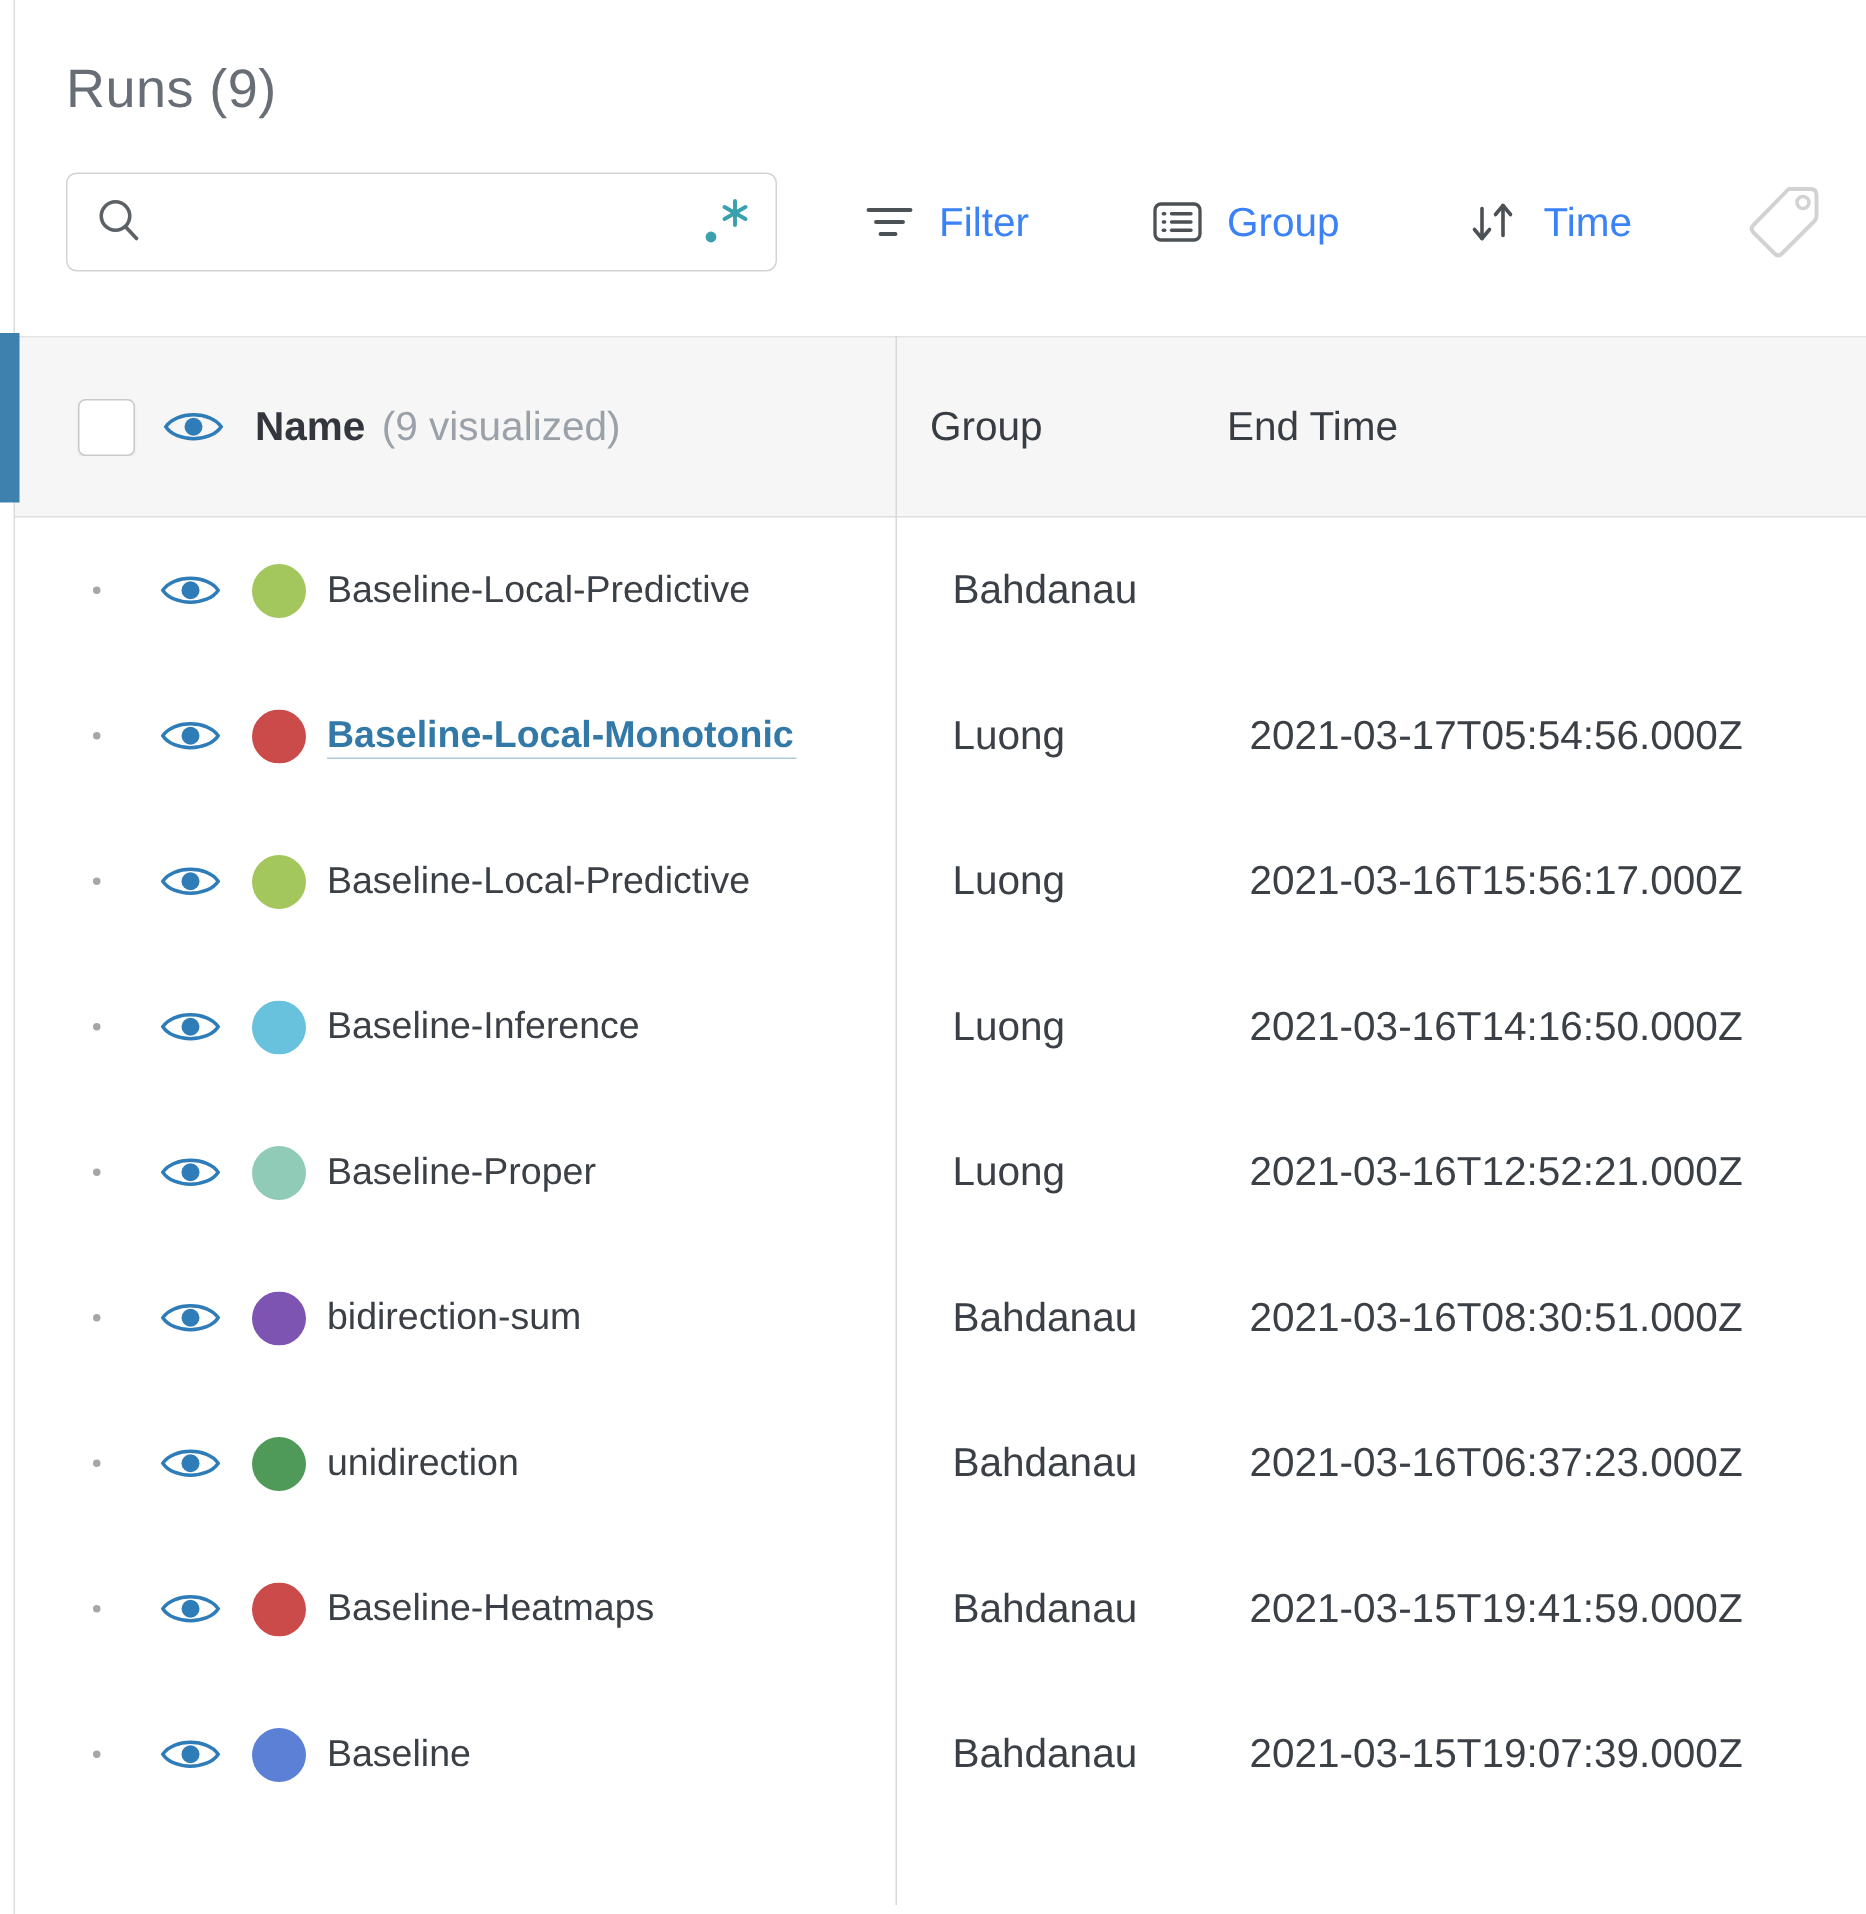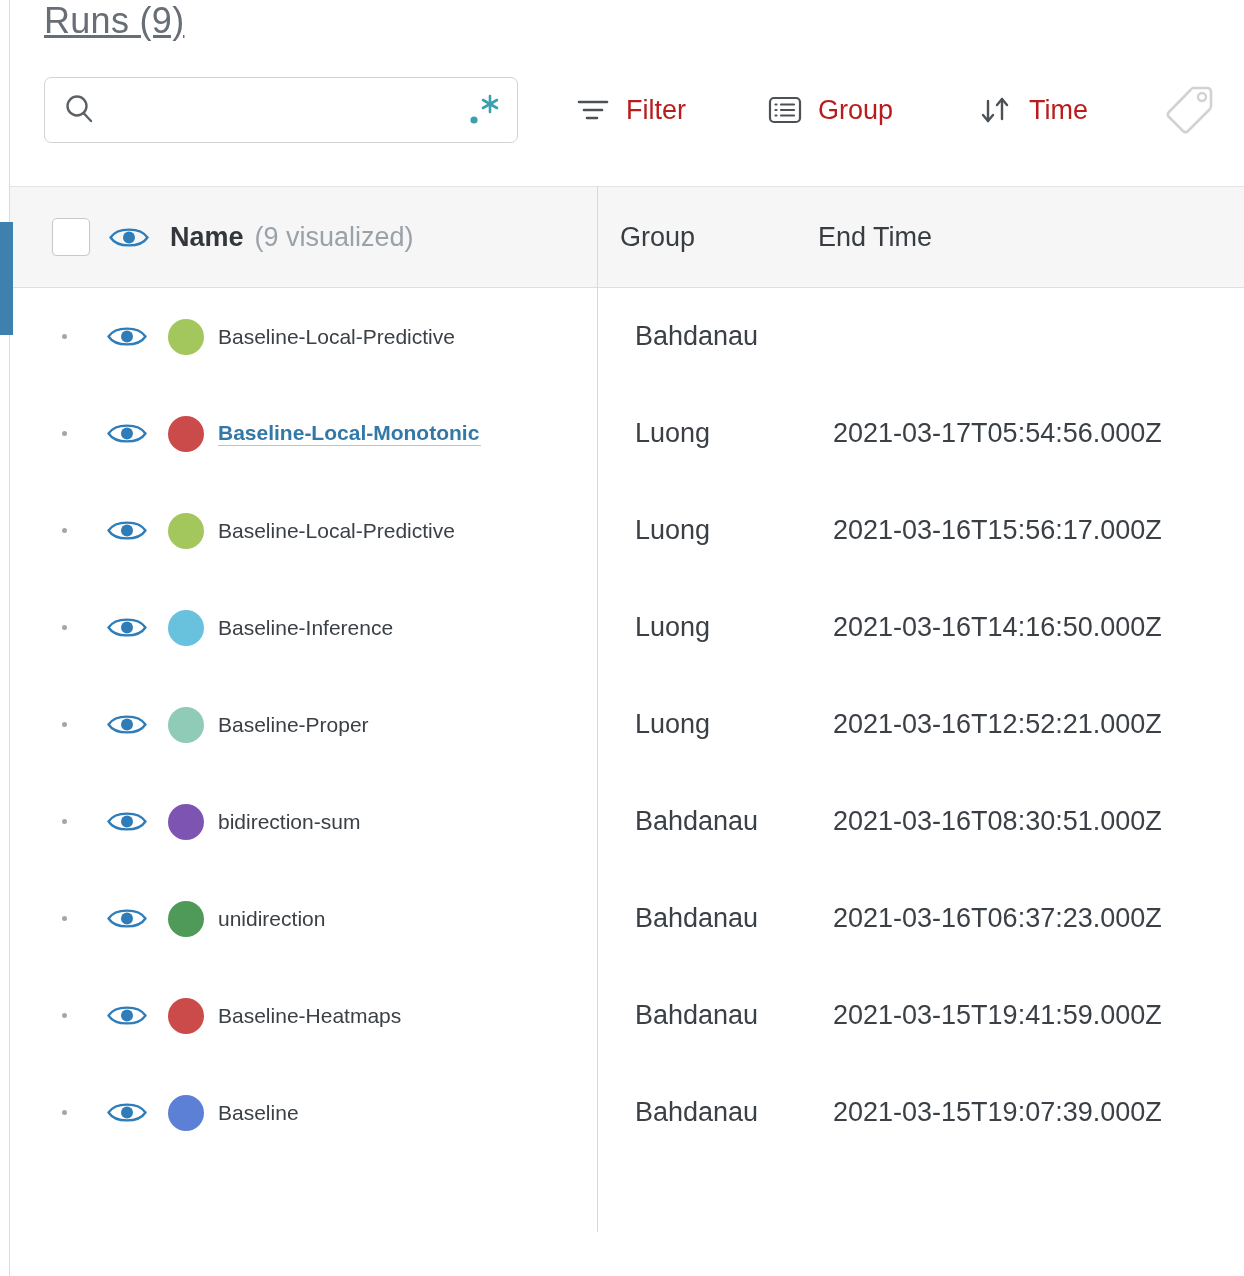--- a/index.html
+++ b/index.html
@@ -14,57 +14,56 @@
   .left-border {
     position: absolute; left: 9px; top: 0; width: 1px; height: 1276px;
     background: #dcdcdc; z-index: 1;
   }
   .left-accent {
     position: absolute; left: 0; top: 222px; width: 13px; height: 113px;
     background: var(--accent, #3E80AE); z-index: 2;
   }
   .panel-header { padding-left: 44px; }
   h1.page-title {
-    margin: 0; 
+    margin: 0; padding-top: 38px;
     font-size: 36px; font-weight: 400; color: #686e76;
     letter-spacing: 0.3px;
-    text-decoration: underline;
   }
   .controls-row {
     display: flex; align-items: center;
     margin-top: 34px; height: 68px;
   }
   .search-box {
     width: 474px; height: 66px; box-sizing: border-box;
     border: 1px solid #d3d3d3; border-radius: 7px;
     display: flex; align-items: center;
     padding: 0 14px 0 18px; background: #fff;
   }
   .search-box input {
     flex: 1; border: none; outline: none;
     font-size: 26px; font-family: inherit; color: #3b4046;
     background: transparent; min-width: 0; margin-left: 12px;
   }
   .toolbar-btn {
     display: flex; align-items: center; gap: 14px;
     background: none; border: none; padding: 0;
-    font-family: inherit; font-size: 27px; color: #b91c1c;
+    font-family: inherit; font-size: 27px; color: #3b82f6;
     cursor: pointer;
   }
   .btn-filter { margin-left: 56px; }
   .btn-group  { margin-left: 80px; }
   .btn-sort   { margin-left: 82px; }
   .tag-wrap   { margin-left: 76px; width: 52px; height: 56px; flex: none; }
   .table { margin-left: 10px; margin-top: 42px; position: relative; min-height: 1046px; }
   .col-divider {
     position: absolute; left: 587px; top: 0; bottom: 0; width: 1px;
     background: #d8d8d8;
   }
   .thead {
-    height: 102px; background: #f6f6f6;
+    height: 121px; background: #f6f6f6;
     border-top: 1px solid #e3e3e3; border-bottom: 1px solid #dfdfdf;
     box-sizing: border-box;
     display: grid; grid-template-columns: 587px 198px auto;
     align-items: center;
   }
   .trow {
     height: 97px;
     display: grid; grid-template-columns: 587px 198px auto;
     align-items: center;
   }
@@ -81,21 +80,21 @@
   .head-visualized { font-size: 27px; font-weight: 400; color: #9ba1a8; margin-left: 11px; white-space: nowrap; text-align: right; }
   .head-col { font-size: 27px; font-weight: 400; color: #383d43; padding-left: 23px; }
   .name-cell { display: flex; align-items: center; padding-left: 52px; overflow: hidden; }
   .drag-dot {
     width: 5px; height: 5px; border-radius: 50%; background: #a6a6a6;
     flex: none; margin-right: 40px; cursor: grab;
   }
   .row-eye { margin-right: 21px; }
   .run-dot { width: 36px; height: 36px; border-radius: 50%; flex: none; margin-right: 14px; cursor: pointer; }
   .run-name {
-    font-size: 21px; color: #3b4046; text-decoration: none;
+    font-size: 25px; color: #3b4046; text-decoration: none;
     white-space: nowrap; overflow: hidden; flex: 1; padding-right: 2px;
     cursor: pointer;
   }
   .run-name.highlighted {
     color: var(--link, #3279A8);
     border-bottom: 1px solid rgba(50,121,168,0.40);
     flex: none; max-width: 365px; font-weight: bold;
   }
   .group-cell, .time-cell {
     font-size: 27px; color: #3b4046; padding-left: 23px; white-space: nowrap; overflow: hidden; margin-left: 15px;

